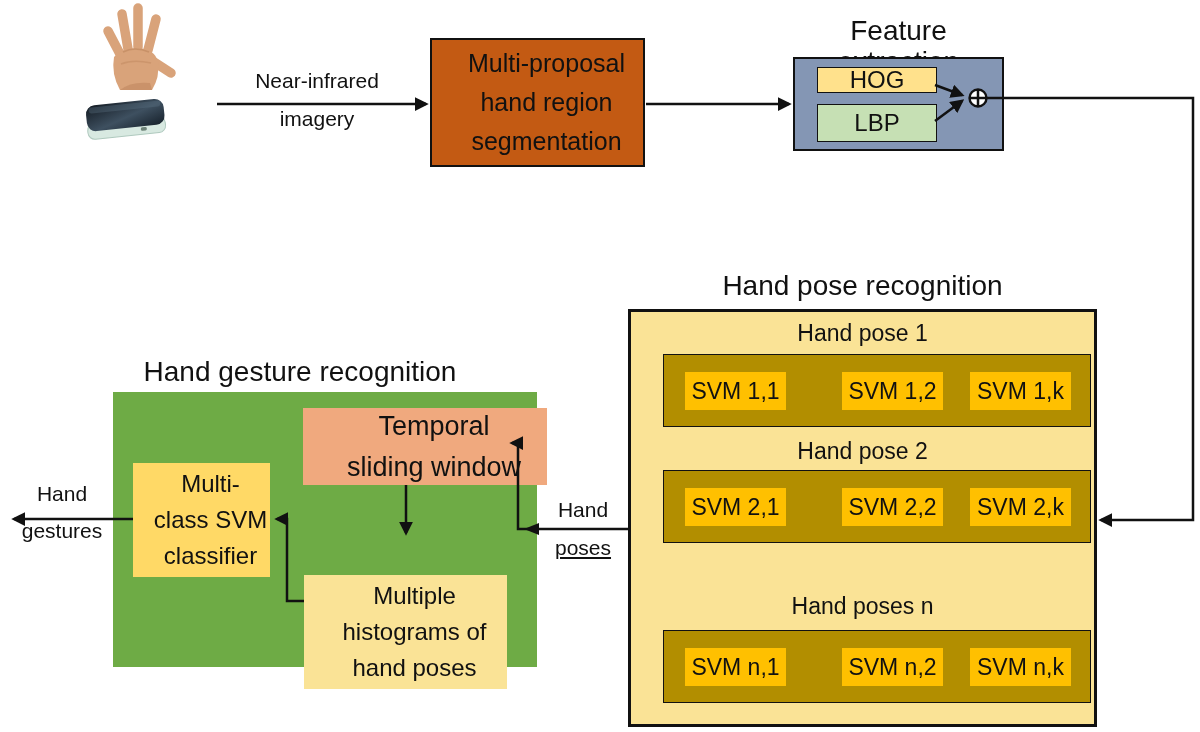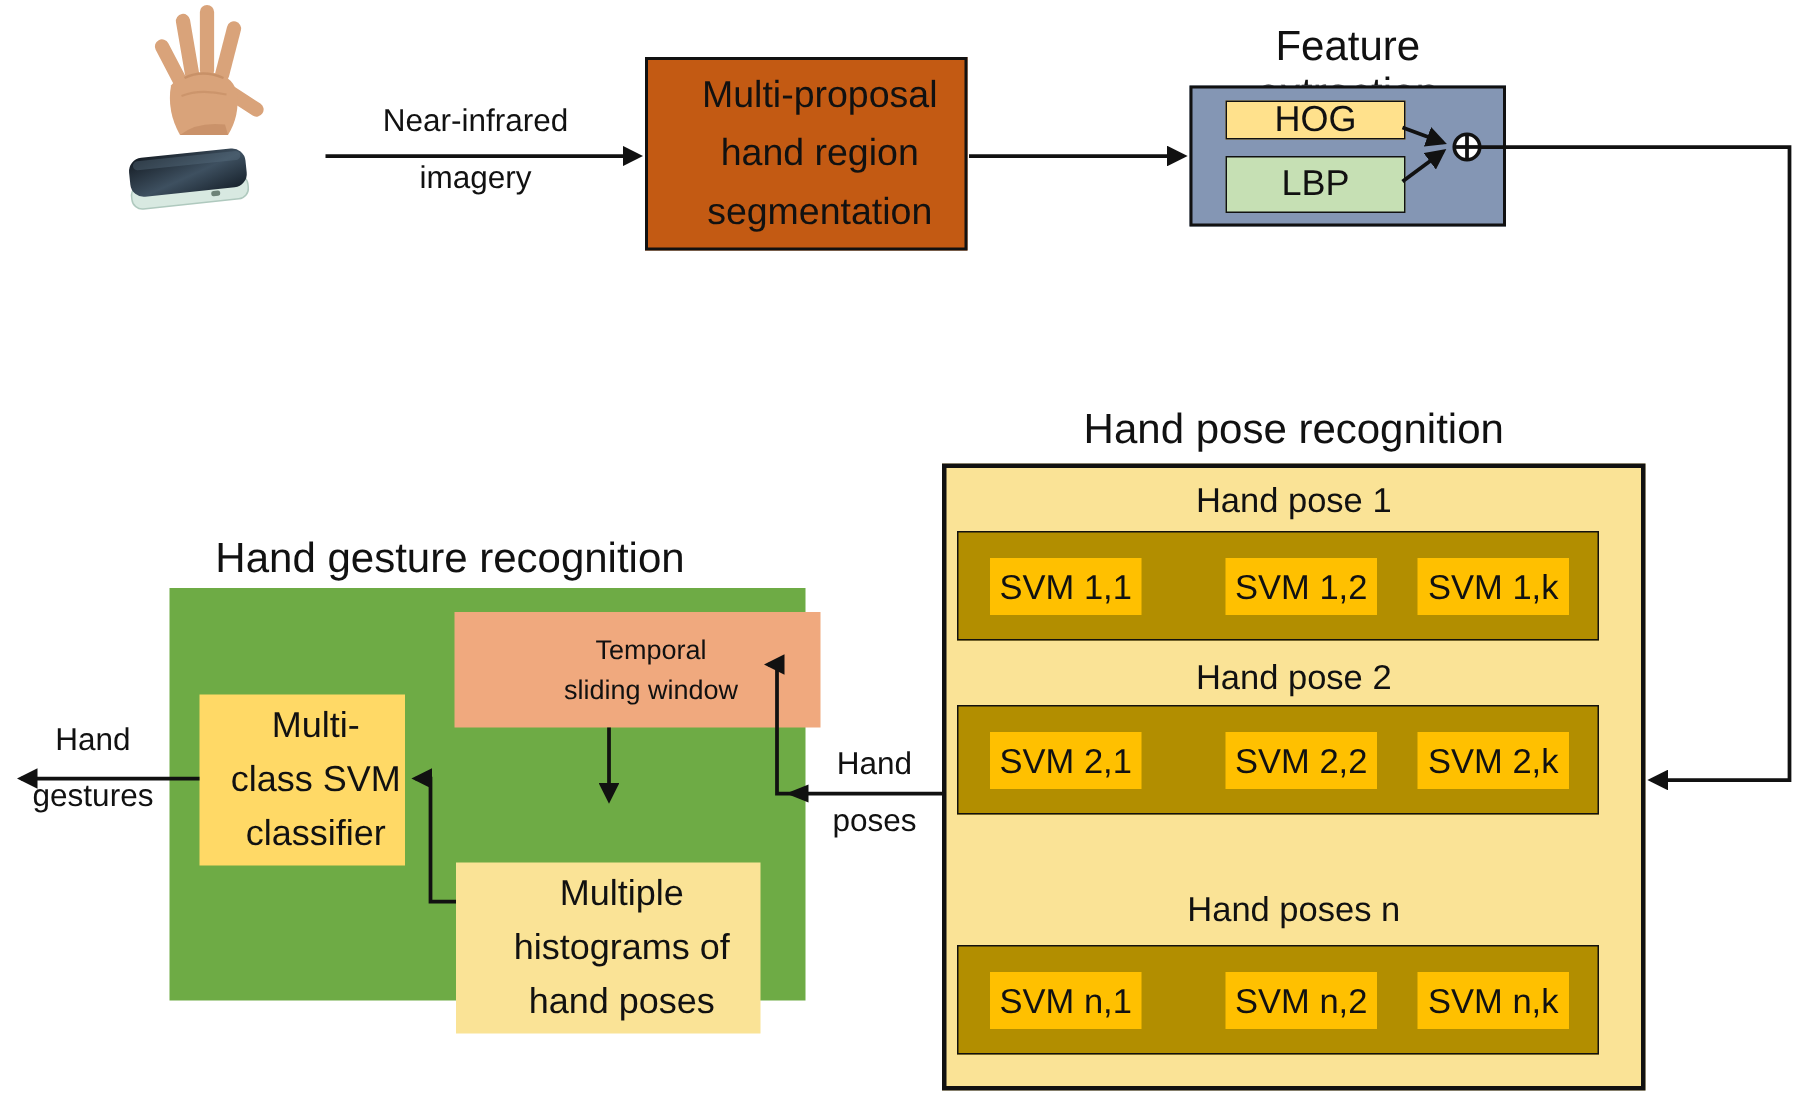--- a/index.html
+++ b/index.html
@@ -31,49 +31,49 @@
   .lbp-box{left:22px;top:44.5px;width:120px;height:38px;background:var(--lbp_fill);
     border:1.5px solid #111;font-size:24px;}
   
   .pose-title{left:628px;top:271px;width:469px;}
   .pose-box{
     left:628px;top:309px;width:469px;height:418px;
     background:var(--pose_outer_fill);border:3px solid #111;
   }
   .pose-group-label{position:absolute;left:0;width:463px;font-size:23px;text-align:center;}
   .pose-strip{
-    position:absolute;left:7px;width:428px;height:73px;box-sizing:border-box;
+    position:absolute;left:32px;width:428px;height:73px;box-sizing:border-box;
     background:var(--pose_strip_fill);border:1.5px solid #111;
   }
   .svm-box{
     position:absolute;top:17px;width:101px;height:38px;box-sizing:border-box;
     background:var(--svm_fill);font-size:23px;
   }
   .g1-label{top:8px;}  .strip-1{top:42px;}
   .g2-label{top:126px;}.strip-2{top:158px;}
   .gn-label{top:281px;}.strip-n{top:318px;}
   .svm-c1{left:21px;} .svm-c2{left:142px;margin-left:36px;} .svm-ck{left:306px;}
   
   .gest-title{left:90px;top:357px;width:420px;}
   .green-box{
     left:113px;top:392px;width:424px;height:275px;
     background:var(--gesture_fill);
   }
   .temporal-box{left:190px;top:16px;width:244px;height:77px;
-    background:var(--temporal_fill);font-size:18px;}
+    background:var(--temporal_fill);font-size:27px;}
   .classifier-box{left:20px;top:71px;width:137px;height:114px;
     background:var(--classifier_fill);font-size:24px;}
   .histograms-box{left:191px;top:147px;width:203px;height:114px;
     background:var(--histograms_fill);font-size:24px;margin-top:36px;}
   .temporal-box,.classifier-box,.histograms-box{position:absolute;box-sizing:border-box;}
   
   .near-top{left:217px;top:69px;width:200px;}
   .near-bottom{left:217px;top:107px;width:200px;}
   .poses-top{left:531px;top:498px;width:104px;}
-  .poses-bottom{left:531px;top:536px;width:104px;}
+  .poses-bottom{left:531px;top:536px;width:104px;text-decoration:underline;}
   .gestures-top{left:7px;top:482px;width:110px;}
   .gestures-bottom{left:7px;top:519px;width:110px;}
   .overlay{position:absolute;left:0;top:0;pointer-events:none;}
   .overlay line,.overlay polyline{stroke:var(--line_color,#111);stroke-width:2.5;fill:none;}
 </style>
 </head>
 <body>
 
 <div class="page">
 

